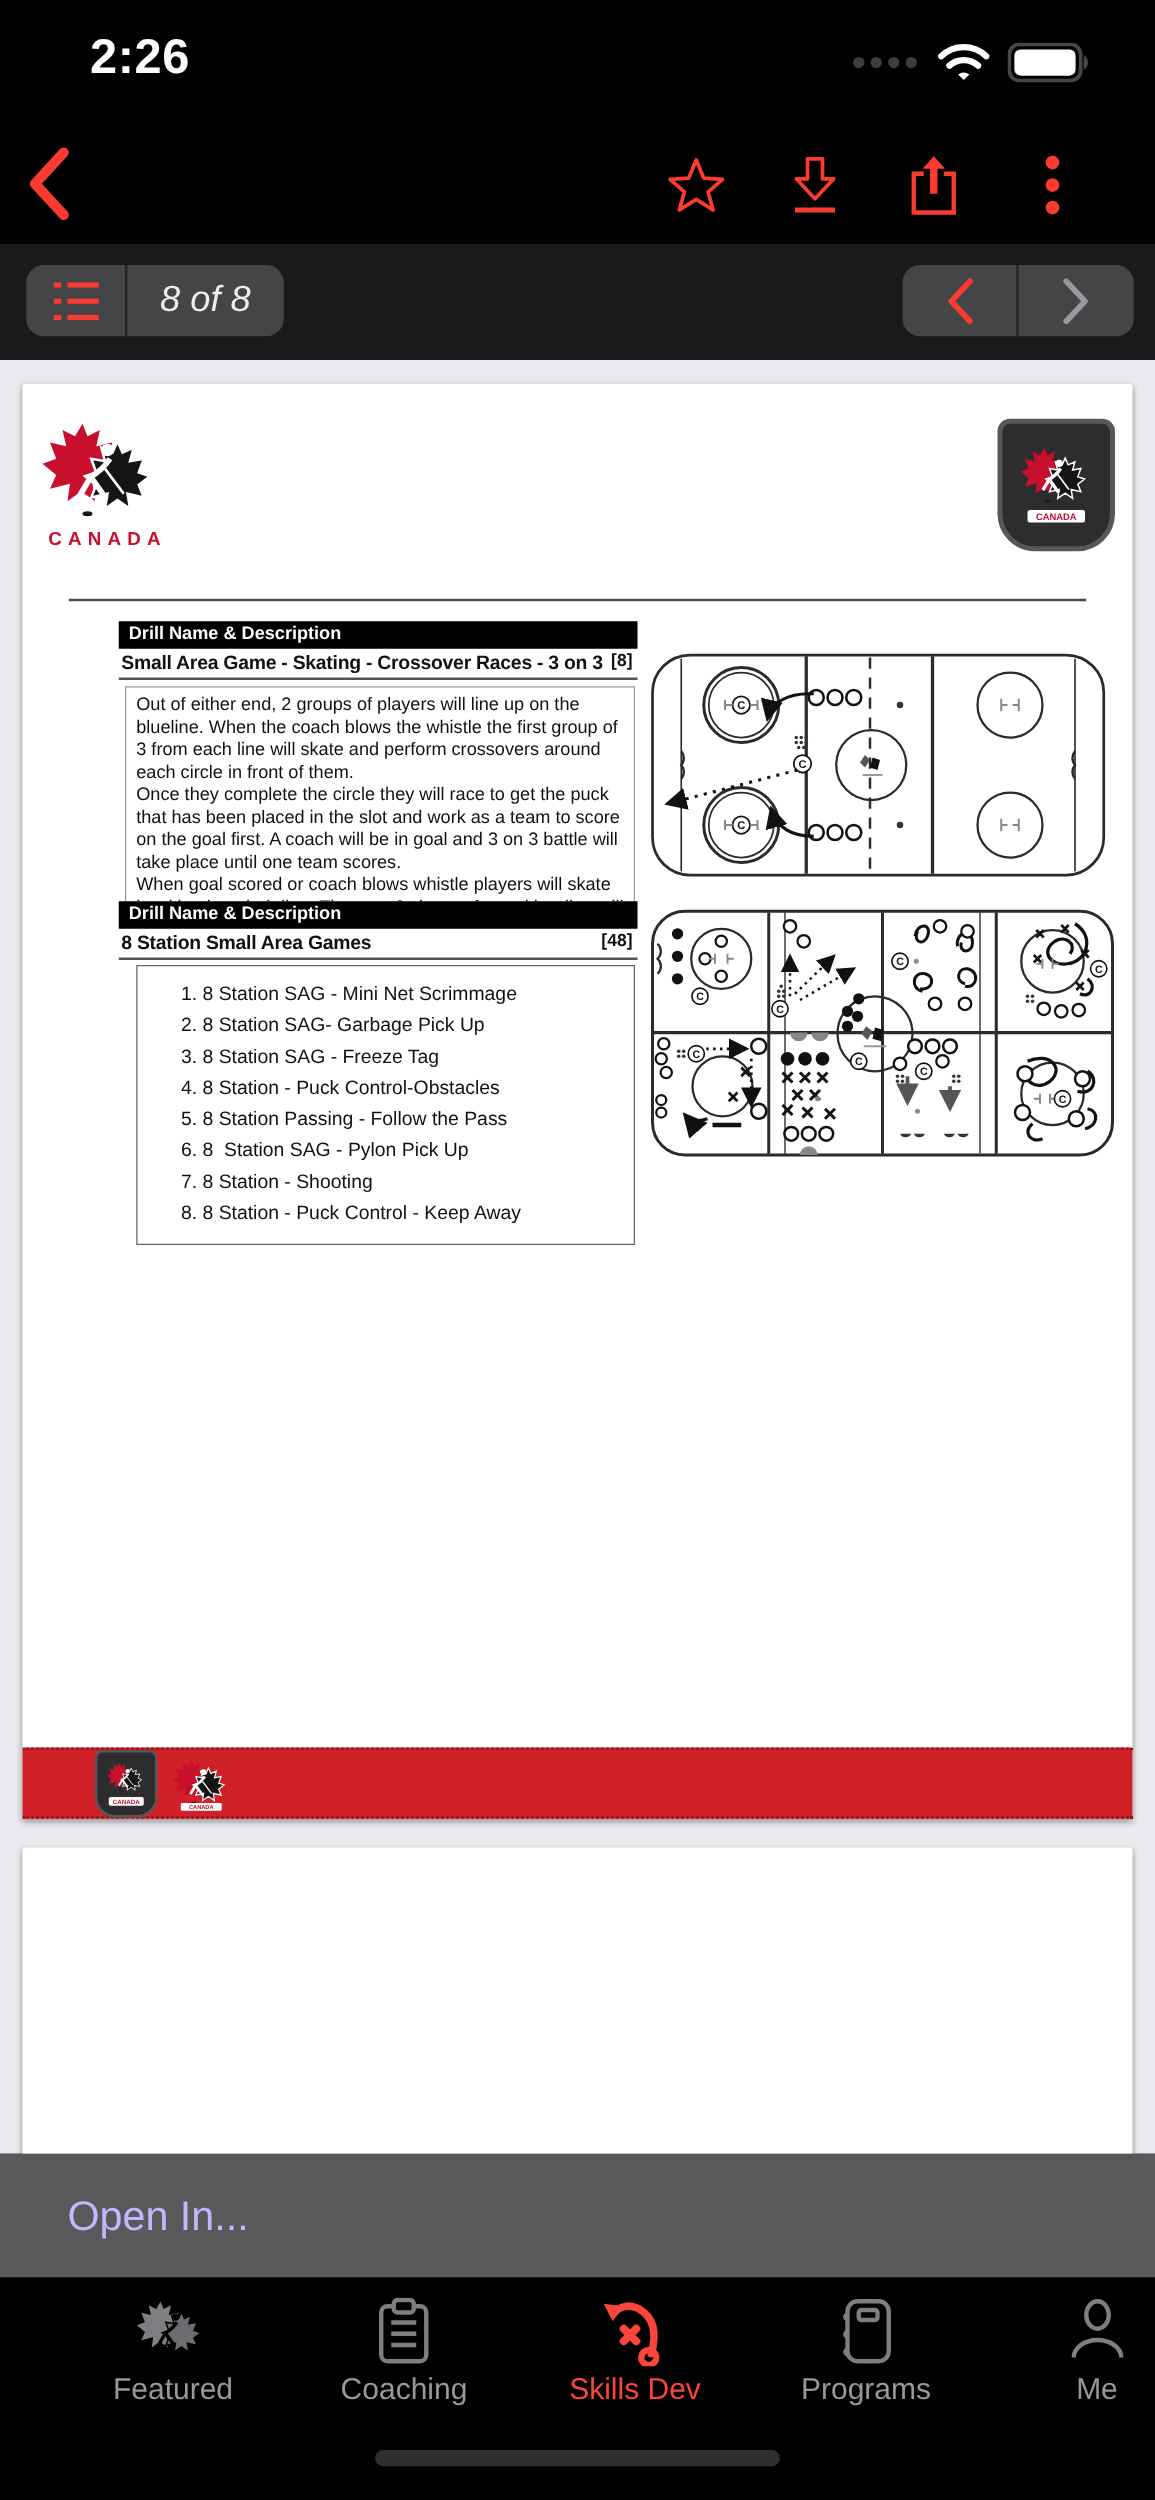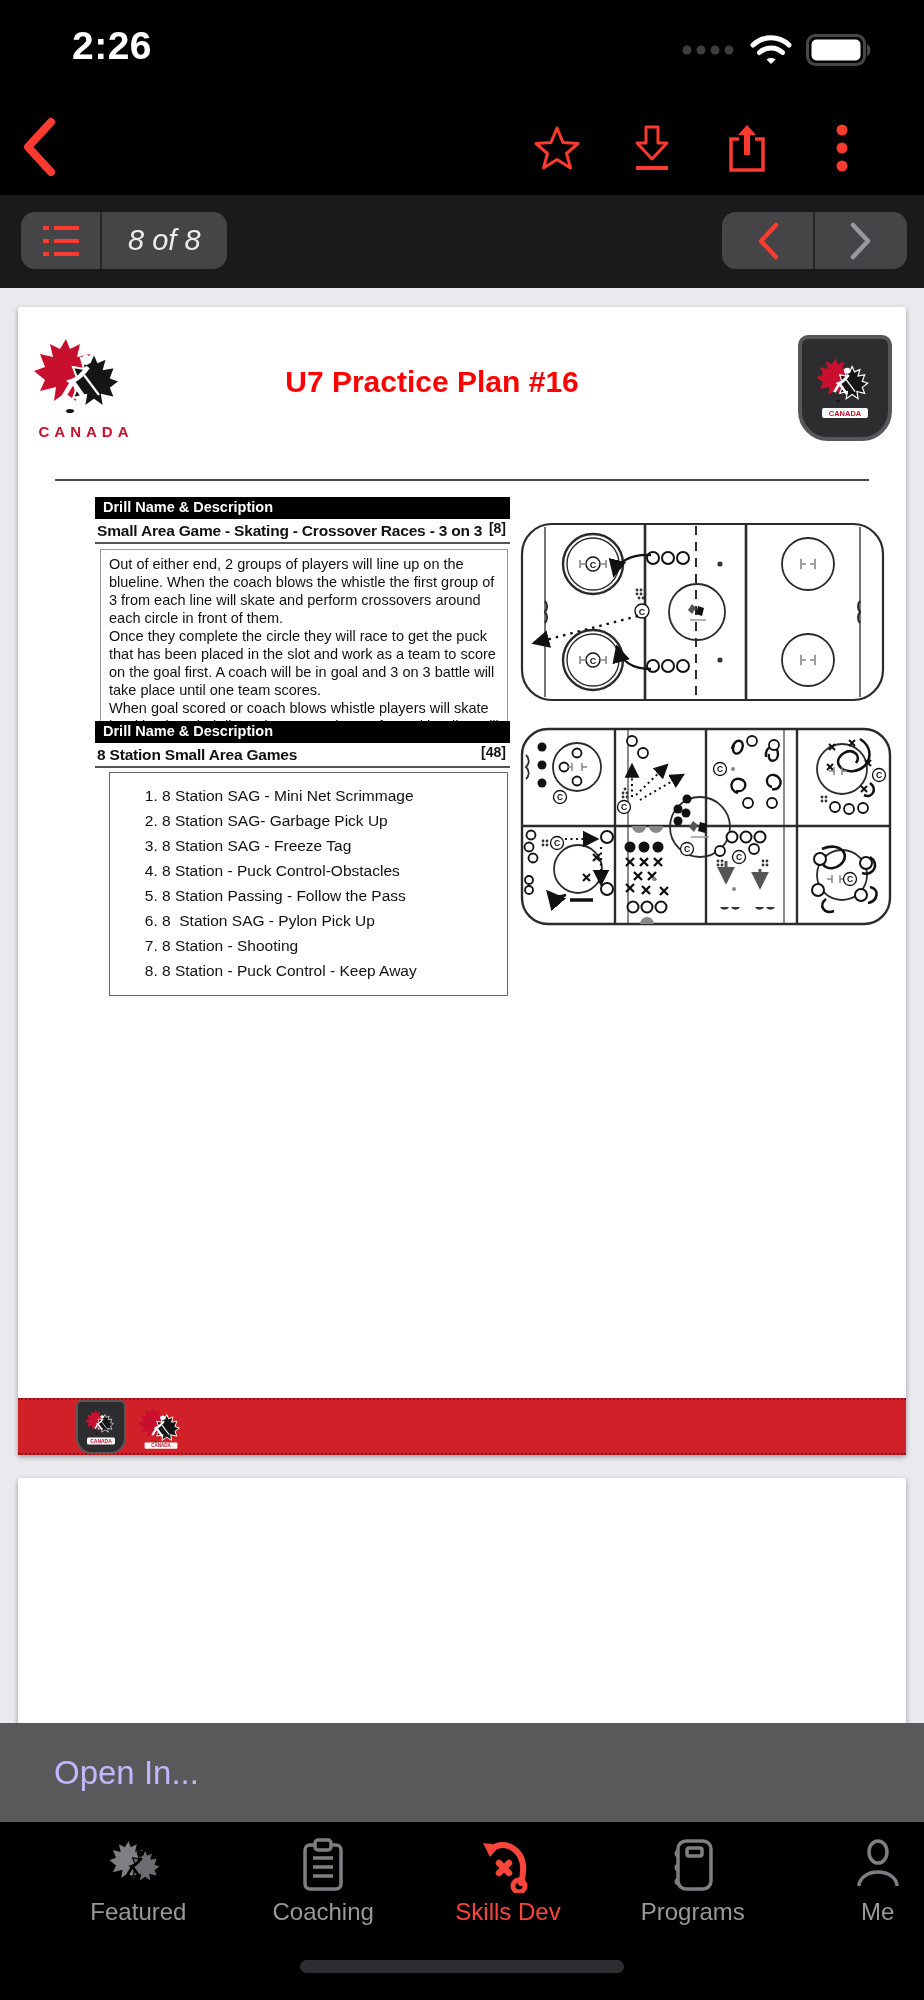--- a/index.html
+++ b/index.html
@@ -223,21 +223,20 @@
 
   <div id="page1" class="pdf-page">
 
     <div id="doc-logo" class="abs">
       <svg width="104" height="84" viewBox="0 0 104 84">
           <use href="#hcLogo"></use>
         </svg>
       <div id="doc-logo-canada">CANADA</div>
     </div>
 
-    <div id="doc-title" class="abs">U7 Practice Plan #16</div>
 
     <div id="doc-badge" class="abs">
       <svg width="62" height="50" viewBox="0 0 104 84">
           <use href="#hcLogo"></use>
         </svg>
       <svg width="62" height="12" viewBox="0 0 62 12">
         <rect x="8" y="1" width="46" height="10" rx="2" fill="#fff"></rect>
         <text x="31" y="9" text-anchor="middle" font-size="7.5" font-weight="bold" fill="#c8102e" class="diagram-text">CANADA</text>
       </svg>
     </div>

